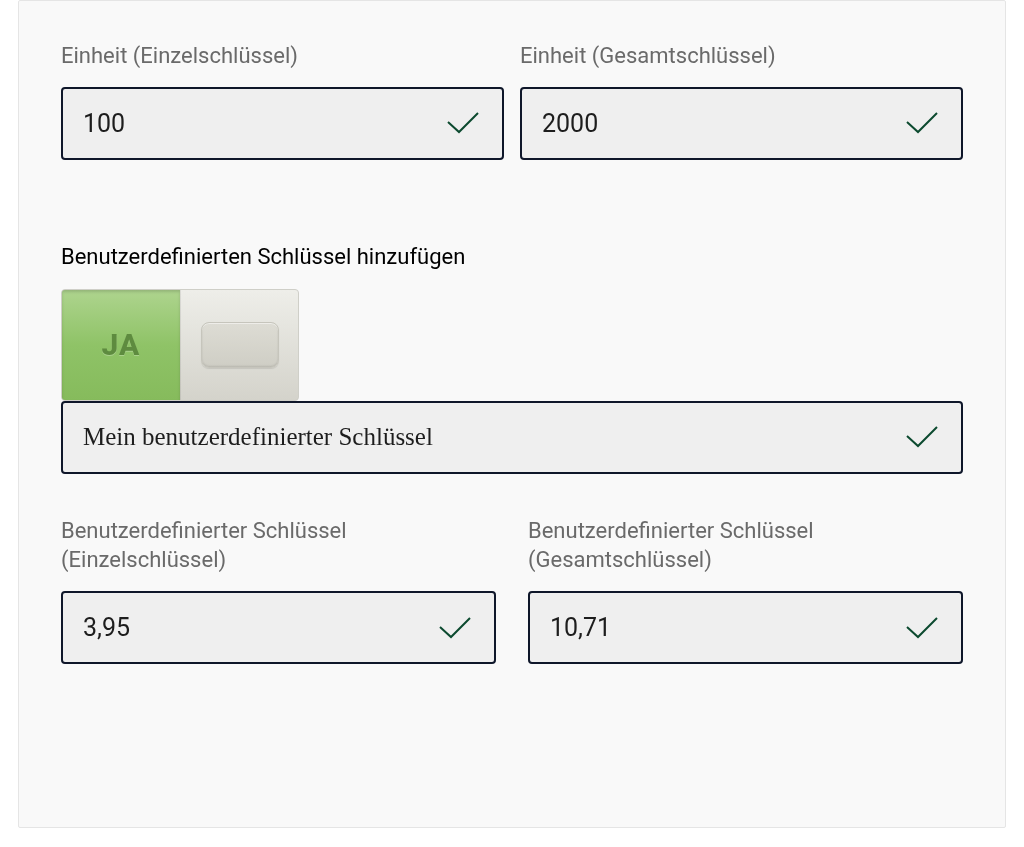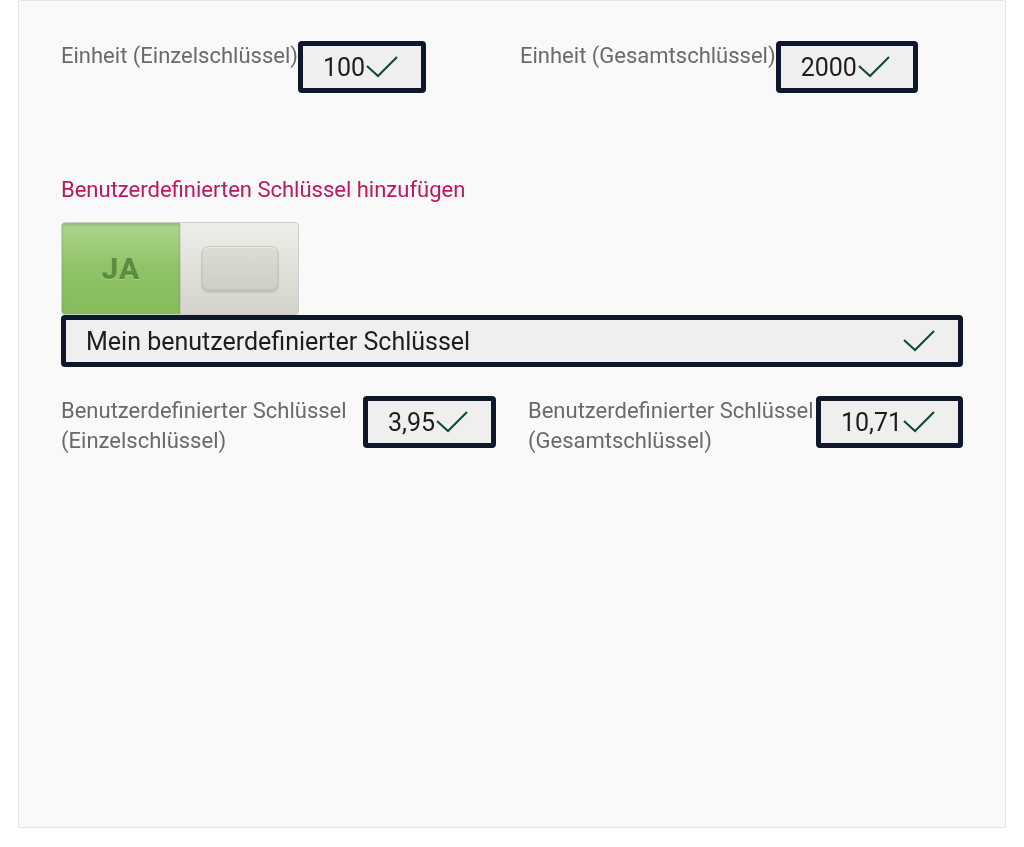--- a/index.html
+++ b/index.html
@@ -21,33 +21,33 @@
       padding: 40px 42px 40px 42px;
       height: 828px;
     }
     .row {
       display: flex;
       gap: 16px;
     }
     .col {
       flex: 1;
       display: flex;
-      flex-direction: row;
+      flex-direction: column;
     }
     .field-label {
       font-size: 22px;
       color: #6a6a6a;
       margin-bottom: 16px;
       line-height: 1.35;
     }
     .input-box {
       background: #efefef;
-      border: 5px solid #0f172a;
+      border: 2px solid #0f172a;
       border-radius: 4px;
-      height: 52px;
+      height: 73px;
       display: flex;
       align-items: center;
       justify-content: space-between;
       padding: 0 22px 0 20px;
     }
     .input-value {
       font-size: 25px;
       color: #1d1d1d;
       font-weight: 400;
     }
@@ -56,37 +56,37 @@
       height: 24px;
       flex-shrink: 0;
     }
     .check-icon svg {
       display: block;
       width: 100%;
       height: 100%;
     }
     .section-label {
       font-size: 22px;
-      color: #be185d;
+      color: #000000;
       margin-top: 84px;
       margin-bottom: 20px;
     }
     .section-label.tight {
       margin-top: 46px;
       margin-bottom: 16px;
     }
     .row-custom-keys {
-      margin-top: 29px;
+      margin-top: 42px;
       display: flex;
       gap: 32px;
     }
     
     .toggle {
       width: 238px;
-      height: 93px;
+      height: 112px;
       border-radius: 4px;
       position: relative;
       display: flex;
       border: 1px solid #cfcfc8;
       box-shadow: inset 0 2px 4px rgba(0,0,0,0.12), inset 0 -3px 6px rgba(0,0,0,0.08);
       overflow: hidden;
       background: #d7d7d0;
     }
     .toggle-left {
       width: 50%;
@@ -114,20 +114,21 @@
     .toggle-knob {
       width: 78px;
       height: 46px;
       border-radius: 8px;
       background: linear-gradient(to bottom, #dddcd4 0%, #cfcec5 100%);
       box-shadow: inset 0 1px 0 rgba(255,255,255,0.5), inset 0 -1px 2px rgba(0,0,0,0.12), 0 1px 1px rgba(0,0,0,0.1);
       border: 1px solid #c6c5bc;
     }
     .full-width-input {
       width: 100%;
+      font-family: Liberation Serif, serif;
     }
   </style>
 </head>
 <body>
 
 <div class="container">
 
   <div class="row">
     <div class="col">
       <div class="field-label">Einheit (Einzelschlüssel)</div>

